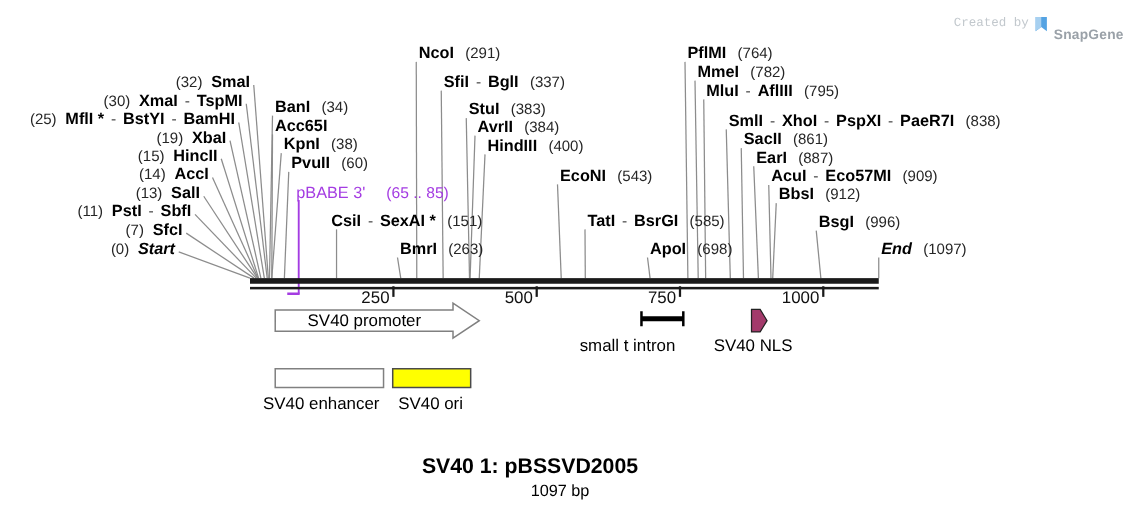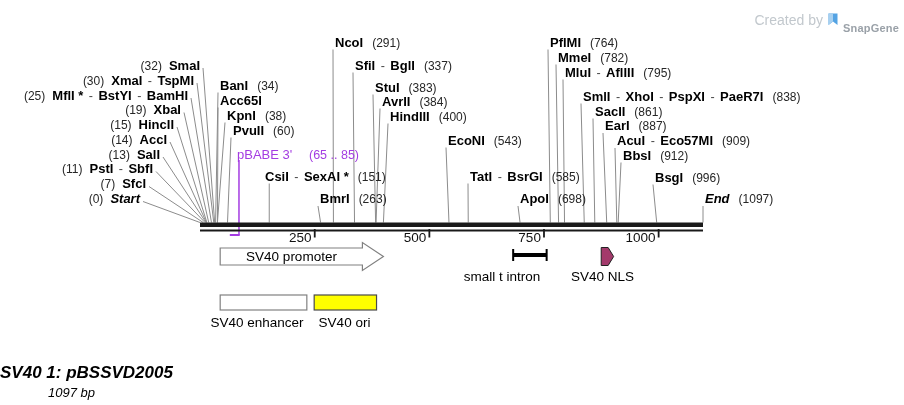--- a/index.html
+++ b/index.html
@@ -1,22 +1,22 @@
 <!DOCTYPE html>
 <html><head>
 <meta charset="utf-8">
 <style>
   html,body{margin:0;padding:0;background:#fff;}
   #stage{position:relative;width:904px;height:405px;background:#ffffff;overflow:hidden;
          font-family:"Liberation Sans",sans-serif;}
   #map-svg{position:absolute;left:0;top:0;}
   #watermark{position:absolute;top:5px;right:5px;display:flex;align-items:center;gap:4px;}
-  #watermark .created{font-size:14px;color:#c2c8cd;}
+  #watermark .created{font-size:10px;color:#c2c8cd;font-family:Liberation Mono, monospace;}
   #watermark .brand{font-size:11px;font-weight:700;color:#9aa1a8;letter-spacing:.2px;margin-top:17px;}
-  #title-block{position:absolute;left:0;top:363px;width:848px;color:#000;font-style:italic;}
+  #title-block{position:absolute;left:0;top:363px;width:848px;text-align:center;color:#000;}
   #title-block .main{font-size:17px;font-weight:700;}
   #title-block .sub{font-size:13px;margin-top:2px;margin-left:48px;}
 </style>
 </head>
 <body>
 
 <div id="stage">
   <svg id="map-svg" width="904" height="405">
       <line x1="203" y1="68" x2="214.67274384685507" y2="222.5" stroke="#8c8c8c" stroke-width="1"></line>
       <line x1="197" y1="83" x2="213.75569735642662" y2="222.5" stroke="#8c8c8c" stroke-width="1"></line>

